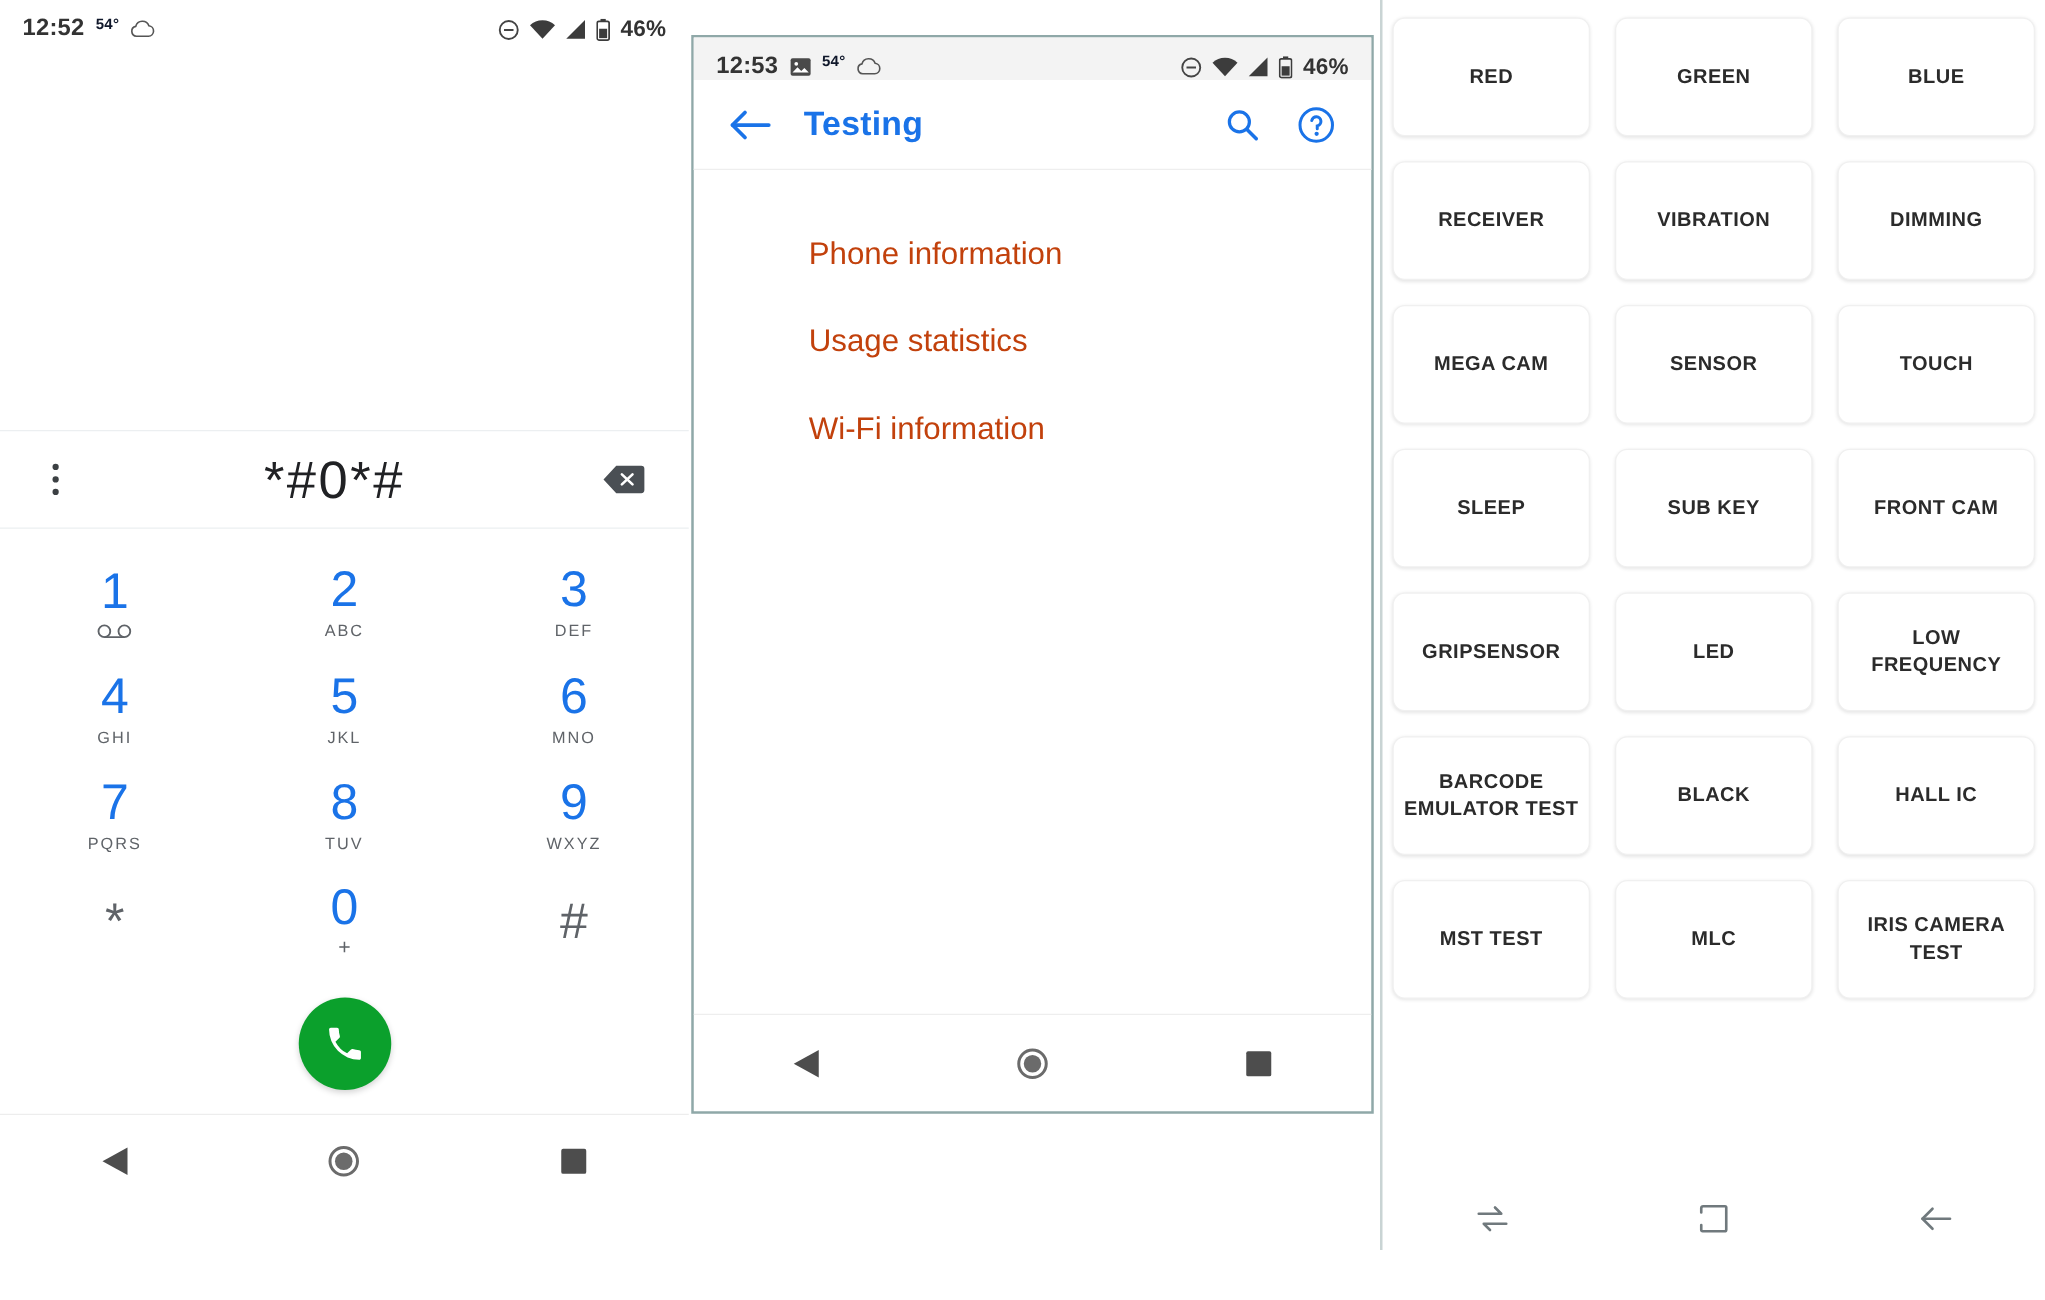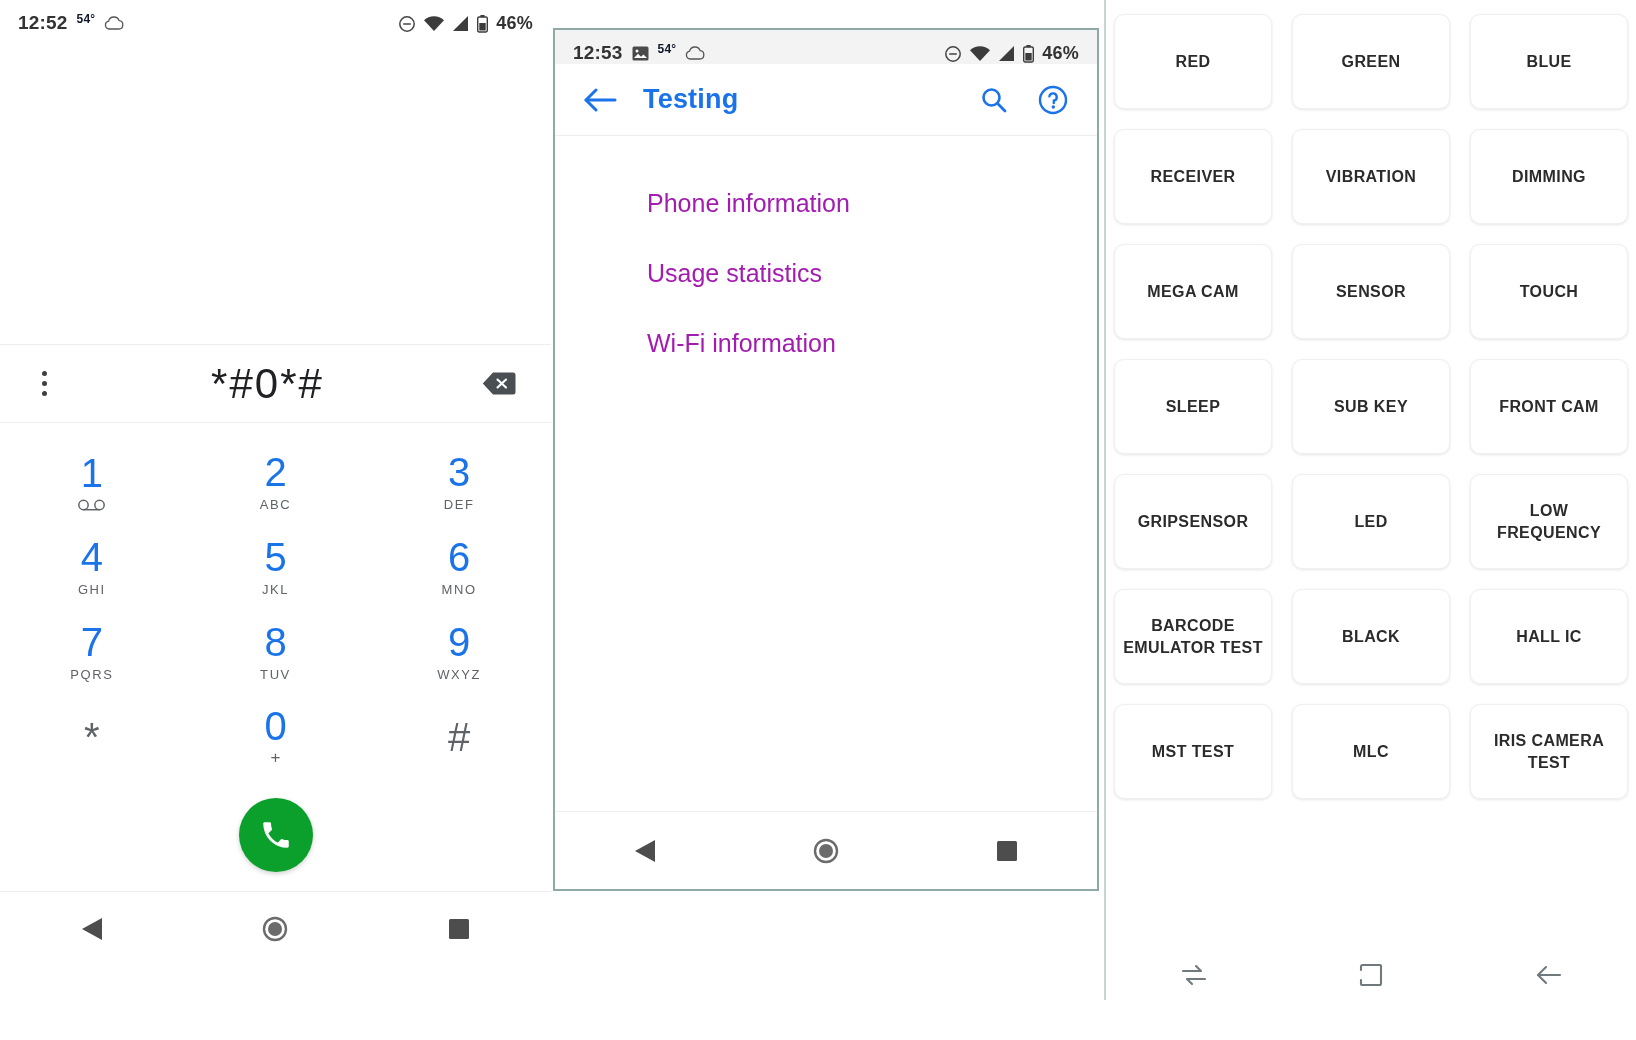--- a/index.html
+++ b/index.html
@@ -91,21 +91,21 @@
   }
   .app-back { cursor: pointer; display: flex; align-items: center; }
   .app-title { font-size: 27px; color: #1a73e8; font-weight: bold; letter-spacing: .2px; }
   .app-actions { margin-left: auto; display: flex; align-items: center; gap: 28px; }
   .app-actions .act { cursor: pointer; display: flex; align-items: center; }
 
   .testing-list { padding: 32px 0 0 0; }
   .testing-item {
     padding: 0 92px;
     height: 70px; display: flex; align-items: center;
-    font-size: 25px; color: #a21caf; cursor: pointer;
+    font-size: 25px; color: #c2410c; cursor: pointer;
   }
   #phone2 .spacer-fill { flex: 1; }
   #phone2 .navbar { border-top: 1px solid #eeeeee; height: 78px; }
   #phone2-body { display: flex; flex-direction: column; height: calc(100% - 34px); }
 
   
   #phone3 { left: 1104px; top: 0; width: 532px; height: 1000px; border-left: 2px solid #c9d4d4; background:#fff; }
   .grid-wrap { padding: 14px 8px 0 8px; }
   .grid {
     display: grid;

